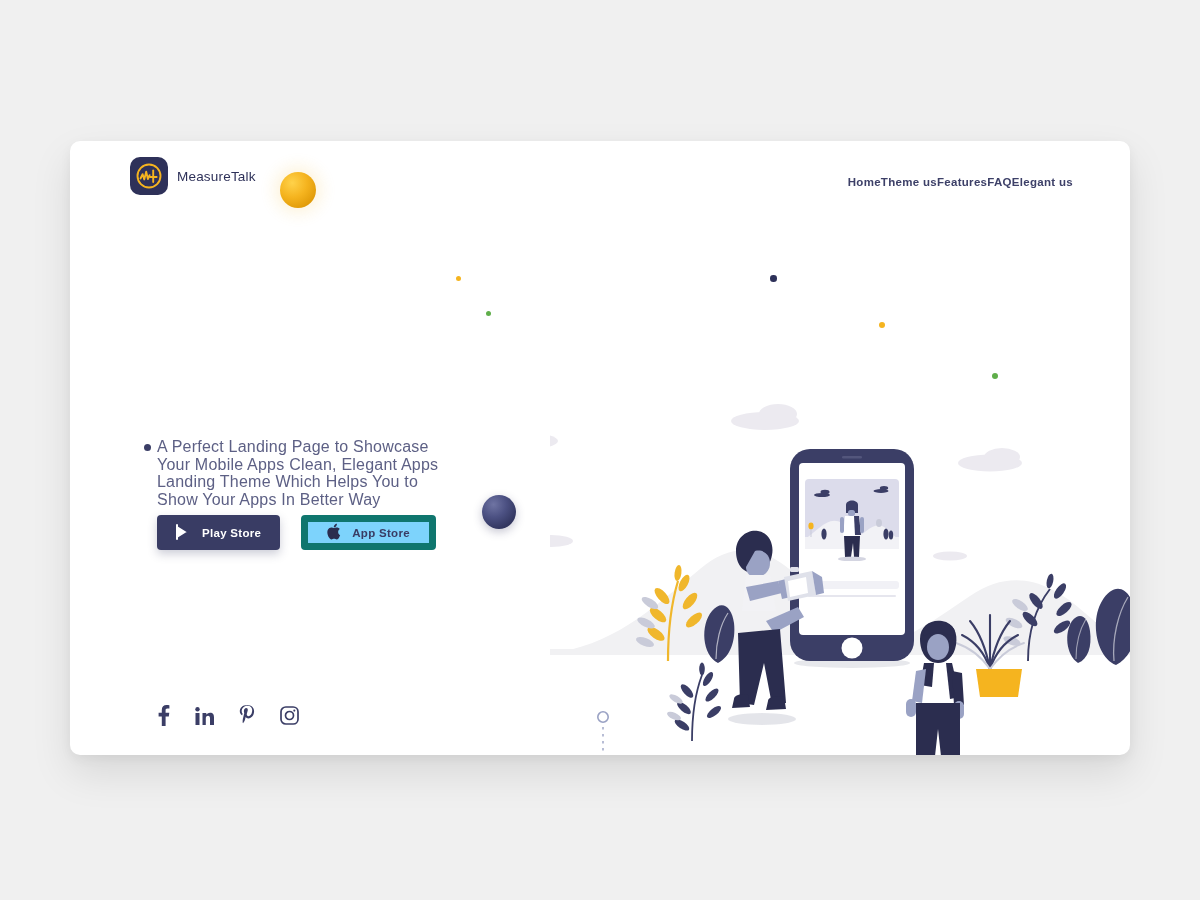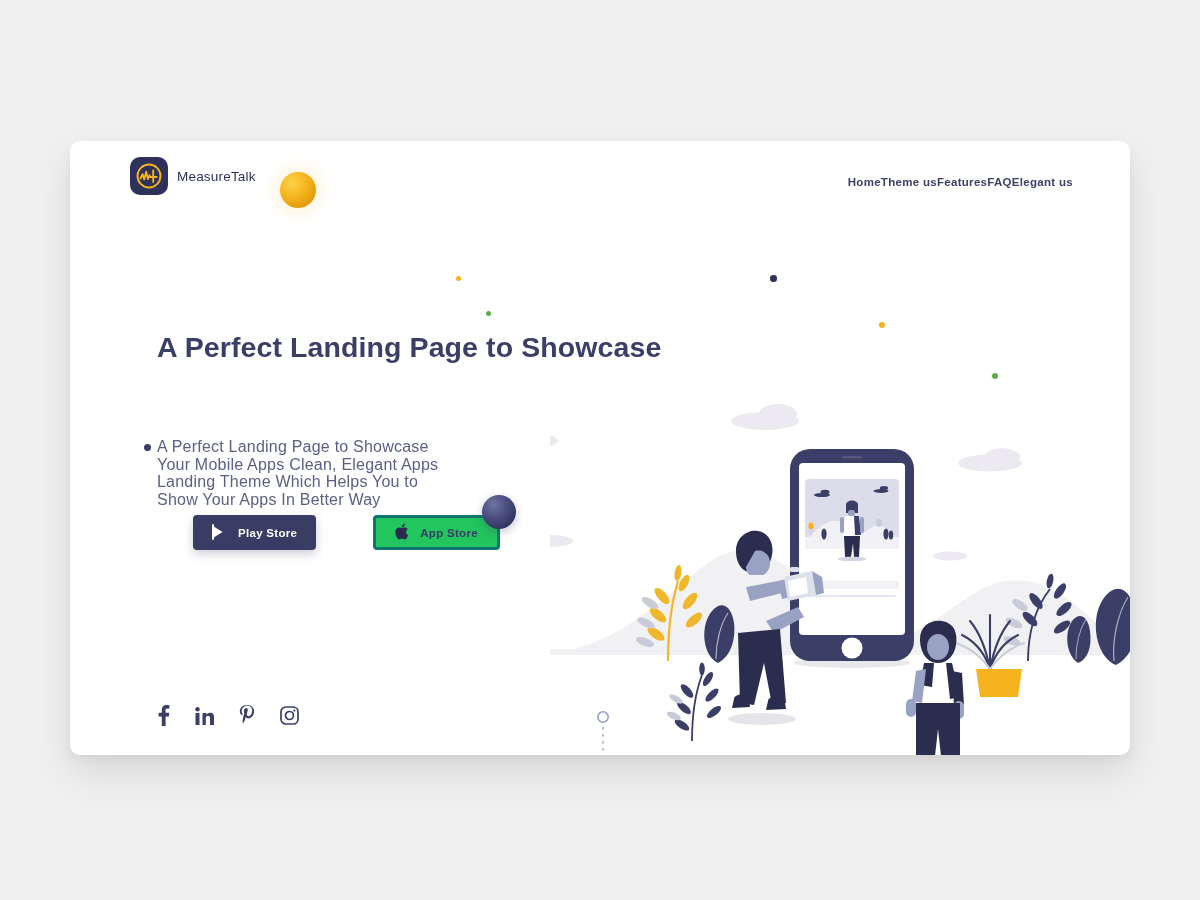--- a/index.html
+++ b/index.html
@@ -67,29 +67,28 @@
     position: absolute; left: 0; top: 112px; width: 300px;
     font-size: 16px; color: #5d6085; line-height: 17.5px;
     letter-spacing: .22px;
   }
   .cta-row { position: absolute; left: 0; top: 189px; display: flex; gap: 21px; }
   .btn {
     display: flex; align-items: center; gap: 11px;
     height: 35px; padding: 0 19px; border-radius: 4px;
     font-size: 11.5px; font-weight: bold; cursor: pointer;
     letter-spacing: .3px;
-    margin-left: 36px;
   }
   .btn-primary {
     background: #393c64; color: #ffffff;
     box-shadow: 0 4px 10px rgba(57,60,100,0.25);
   }
   .btn-secondary {
-    background: #22c55e; color: #393c64;
-    border: 3px solid #0f766e;
+    background: #7dd3fc; color: #393c64;
+    border: 7px solid #0f766e;
   }
 
   .social-row {
     position: absolute; left: 87px; top: 564px;
     display: flex; gap: 25px; align-items: center;
   }
   .social-ico { cursor: pointer; display: block; }
 
   
   .illustration {
@@ -127,21 +126,21 @@
         <span class="nav-item">Home</span>
         <span class="nav-item">Theme us</span>
         <span class="nav-item">Features</span>
         <span class="nav-item">FAQ</span>
         <span class="nav-item">Elegant us</span>
       </nav>
     </div>
 
     <div class="hero-copy">
       <h1 class="headline">
-        <span>A Perfect Landing Page to Showcase</span><br>
+        <br>
       </h1>
 
       <div class="bullet-dot"></div>
 
       <p class="body-text">
         <span>A Perfect Landing Page to Showcase Your Mobile Apps</span>
         <span>Clean, Elegant Apps Landing Theme Which Helps You to</span>
         <span>Show Your Apps In Better Way</span>
       </p>
 

